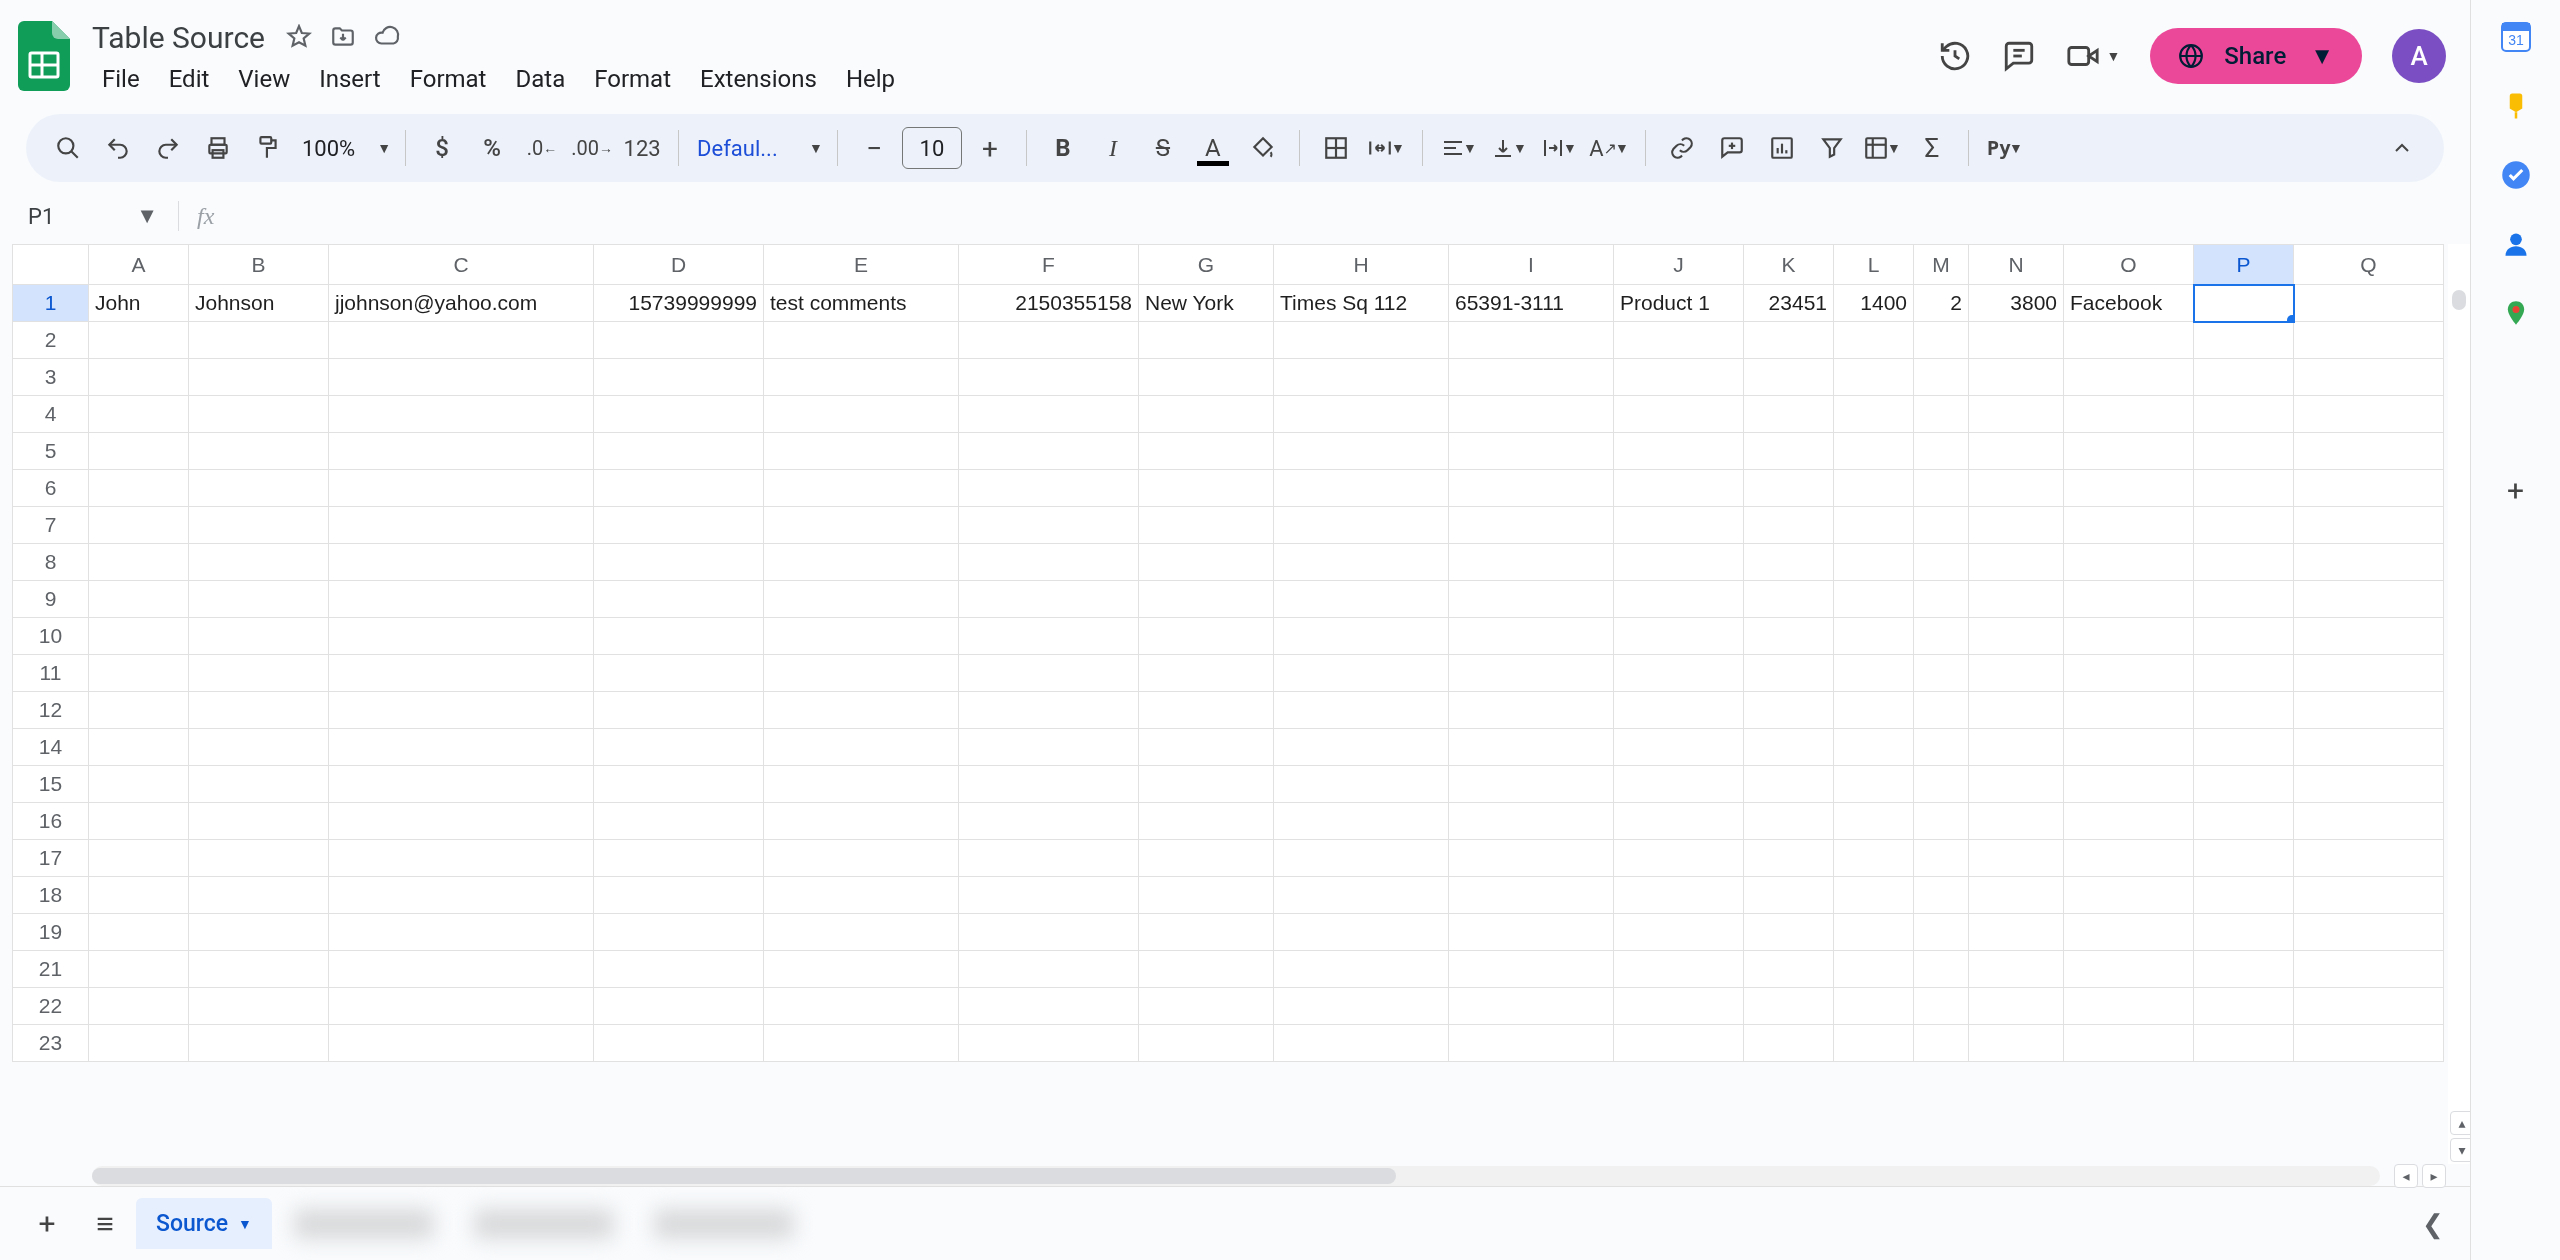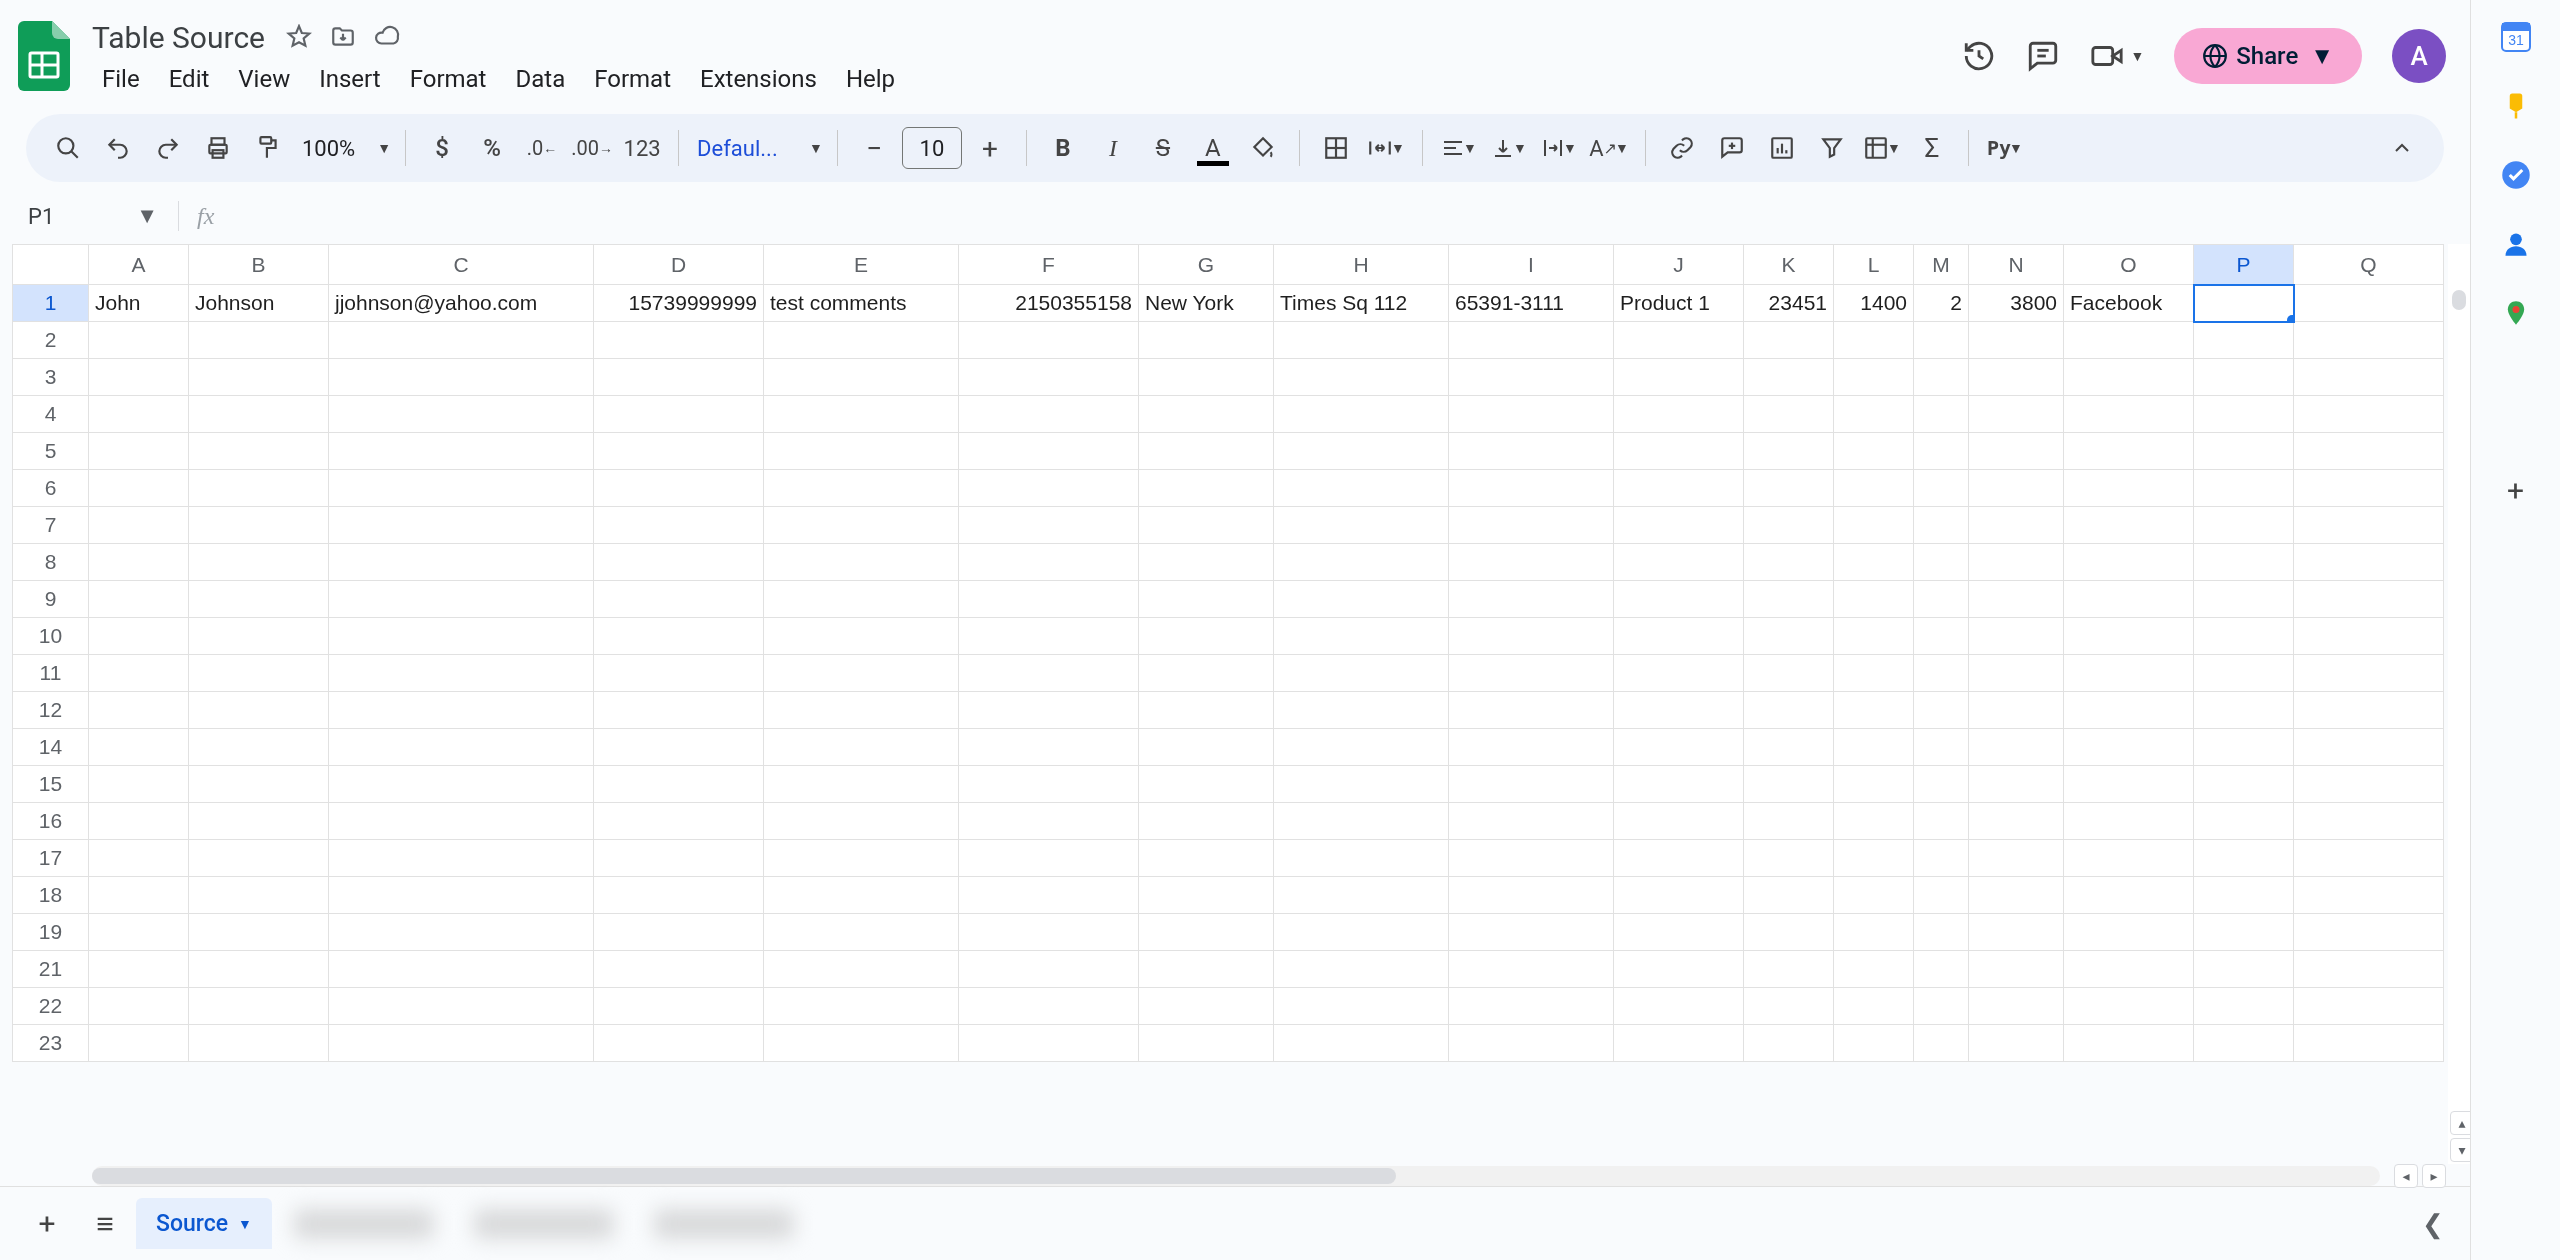--- a/index.html
+++ b/index.html
@@ -54,24 +54,24 @@
   font-size: 24px;
   color: #202124;
   padding: 6px 14px;
   border-radius: 6px;
   cursor: pointer;
 }
 .title-right { margin-left:auto; display:flex; align-items:center; gap:30px; }
 .right-icon { color:#444; cursor:pointer; display:flex; align-items:center; justify-content:center;}
 .meet-wrap { display:flex; align-items:center; gap:8px; }
 .share-btn {
-  background:#f9a8d4;
+  background:#ec4899;
   border-radius: 50px;
   padding: 14px 28px;
-  display:flex; align-items:center; gap:8px;
+  display:flex; align-items:center; gap:20px;
   font-size:24px; color:#001d35; cursor:pointer;
   font-weight:500;
 }
 .share-caret { margin-left:4px; color:#001d35;}
 .avatar {
   width:54px; height:54px; border-radius:50%;
   background:#7b4fc3; color:#fff;
   display:flex; align-items:center; justify-content:center;
   font-size:26px; font-weight:500;
 }

